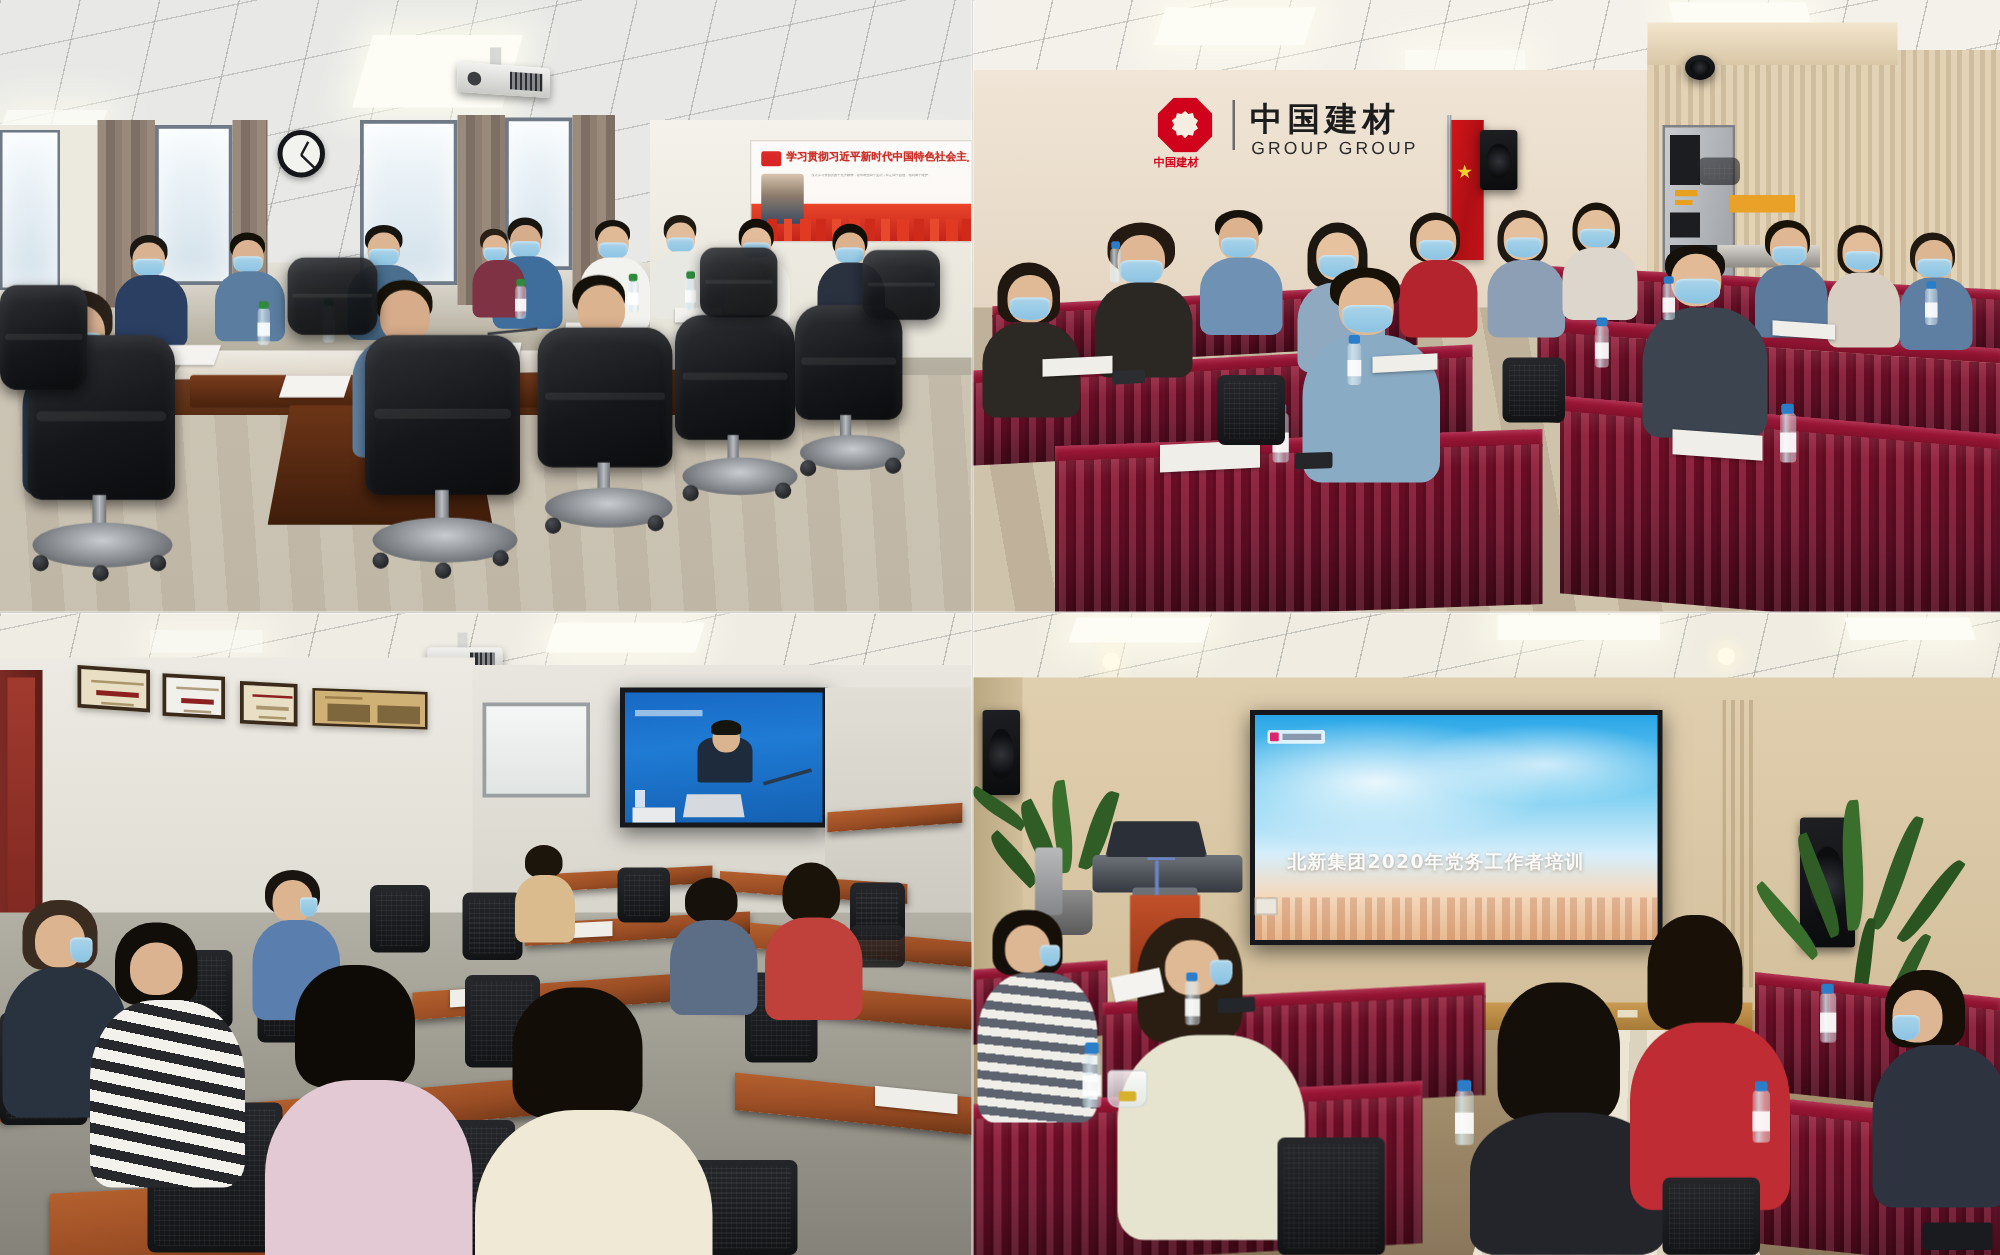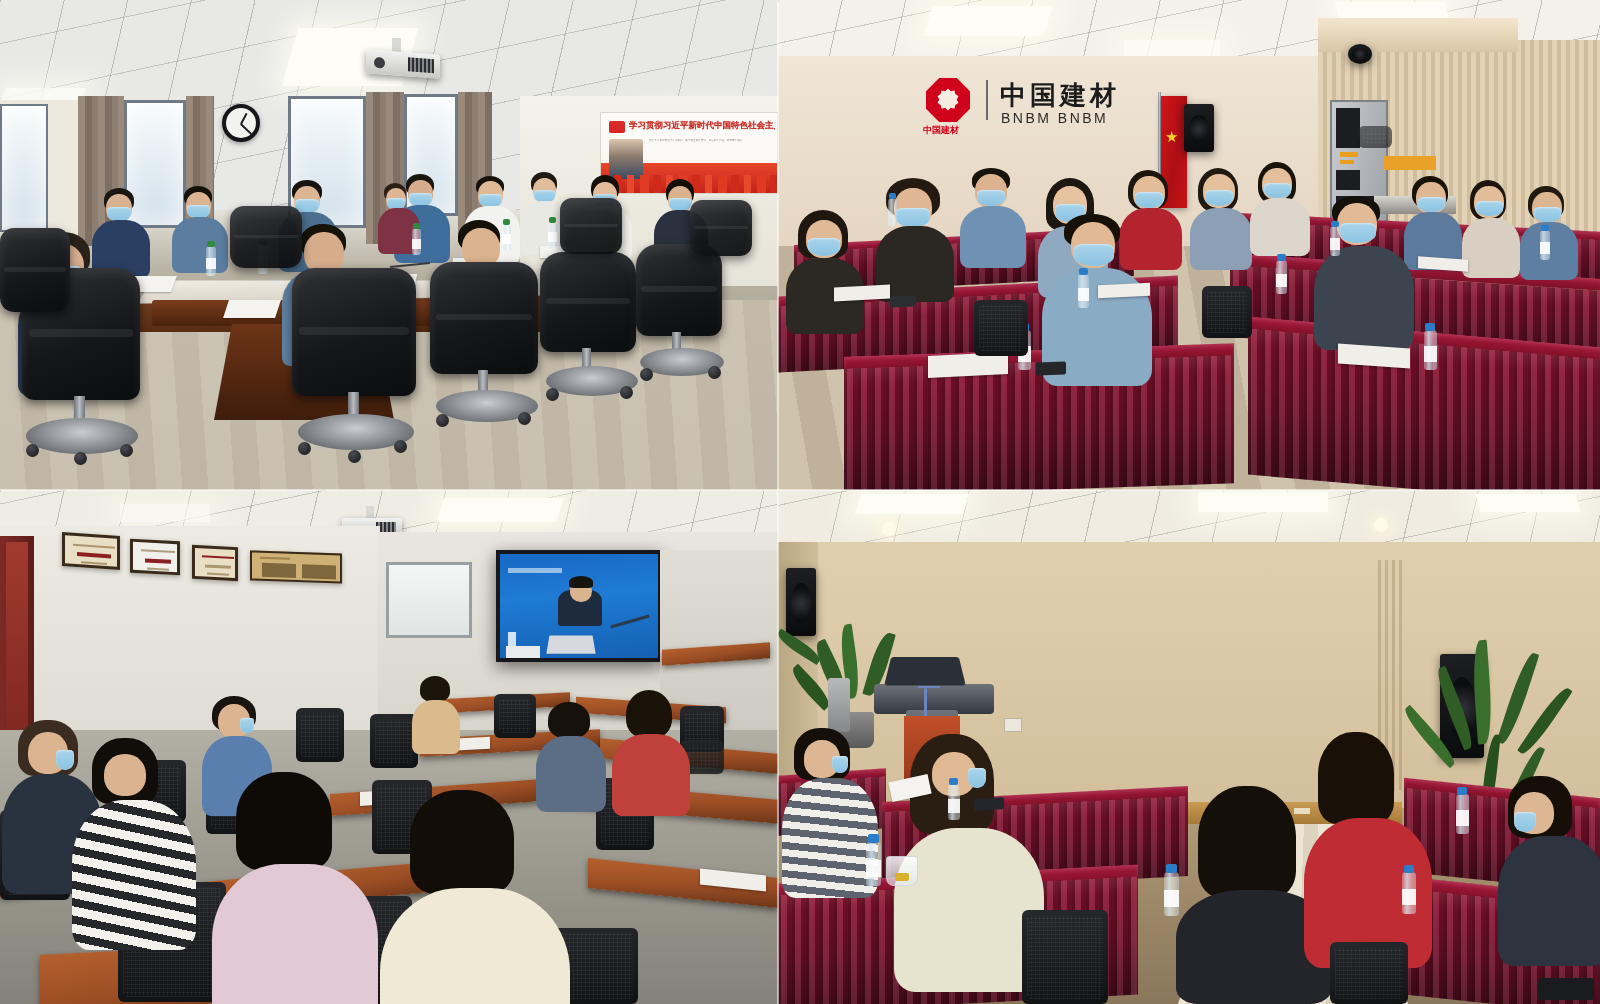--- a/index.html
+++ b/index.html
@@ -522,21 +522,21 @@
       <div class="ceiling-grid" style="height:90px;background:#f4f1ea;"></div>
       <div class="panel-light" style="left:150px;top:6px;width:120px;height:30px;transform:skewX(-18deg);"></div>
       <div class="panel-light" style="left:560px;top:2px;width:110px;height:26px;transform:skewX(14deg);"></div>
       <div class="panel-light" style="left:346px;top:40px;width:96px;height:20px;opacity:.8;"></div>
 
       <div class="logo-wall" style="left:0;top:56px;width:560px;height:190px;"></div>
       <div class="cnbm-logo" style="left:148px;top:78px;width:44px;height:44px;"></div>
       <div class="logo-sub" style="left:145px;top:124px;font-size:9px;">中国建材</div>
       <div class="logo-divider" style="left:208px;top:80px;width:1.5px;height:40px;"></div>
       <div class="logo-cn" style="left:222px;top:78px;font-size:26px;">中国建材</div>
-      <div class="logo-en" style="left:223px;top:110px;font-size:14px;">BNBM BNBM</div>
+      <div class="logo-en" style="left:223px;top:110px;font-size:14px;">GROUP GROUP</div>
 
       <div style="position:absolute;left:540px;top:40px;width:282px;height:250px;
                   background:repeating-linear-gradient(90deg,#e2d2b6 0 5px,#cfbd9d 5px 9px);"></div>
       <div style="position:absolute;left:540px;top:18px;width:200px;height:34px;background:linear-gradient(180deg,#f3e5cd,#d9c7a7);"></div>
 
       <div class="flag-pole" style="left:380px;top:92px;width:3px;height:130px;"></div>
       <div class="cpc-flag" style="left:383px;top:96px;width:26px;height:112px;">
         <div class="cpc-emblem" style="left:4px;top:34px;font-size:15px;">★</div>
       </div>
 
@@ -832,20 +832,30 @@
       <div class="panel-light" style="left:420px;top:2px;width:130px;height:20px;"></div>
       <div class="panel-light" style="left:700px;top:4px;width:100px;height:18px;transform:skewX(16deg);"></div>
       <div style="position:absolute;left:104px;top:32px;width:14px;height:14px;border-radius:50%;background:#fffbe8;box-shadow:0 0 12px 5px rgba(255,248,220,.7);"></div>
       <div style="position:absolute;left:596px;top:28px;width:14px;height:14px;border-radius:50%;background:#fffbe8;box-shadow:0 0 12px 5px rgba(255,248,220,.7);"></div>
 
       <div style="position:absolute;left:0;top:52px;width:822px;height:270px;background:linear-gradient(180deg,#e0cfaf 0%,#d3bf9b 100%);"></div>
       <div style="position:absolute;left:0;top:52px;width:40px;height:270px;background:linear-gradient(90deg,#b9a782,#d0bd99);"></div>
       <div style="position:absolute;left:600px;top:70px;width:26px;height:230px;
                   background:repeating-linear-gradient(90deg,rgba(150,125,85,.35) 0 3px, transparent 3px 7px);"></div>
 
+      <div class="screen-frame" style="left:222px;top:78px;width:330px;height:188px;">
+        <div class="screen-sky">
+          <div class="slide-logo" style="left:10px;top:12px;width:46px;height:11px;border-radius:2px;">
+            <div class="slide-logo-mark" style="left:2px;top:2px;width:7px;height:7px;border-radius:1px;"></div>
+            <div style="position:absolute;left:12px;top:3px;right:3px;height:5px;background:rgba(70,80,110,.55);"></div>
+          </div>
+          <div class="slide-skyline" style="height:34px;opacity:.65;"></div>
+          <div class="slide-title" style="left:26px;top:108px;font-size:15px;letter-spacing:1px;">北新集团2020年党务工作者培训</div>
+        </div>
+      </div>
 
       <div class="spk-box" style="left:8px;top:78px;width:30px;height:68px;"></div>
       <div class="spk-box" style="left:488px;top:96px;width:34px;height:76px;opacity:0;"></div>
       <div class="spk-box" style="left:662px;top:164px;width:44px;height:104px;"></div>
       <div class="spk-box" style="left:636px;top:300px;width:68px;height:90px;"></div>
 
       <div class="plant-pot" style="left:52px;top:222px;width:44px;height:36px;"></div>
       <div>
         <div class="leaf" style="left:58px;top:146px;width:16px;height:60px;transform:rotate(-26deg);"></div>
         <div class="leaf" style="left:70px;top:134px;width:14px;height:74px;transform:rotate(-8deg);background:#3a6e2c;"></div>

